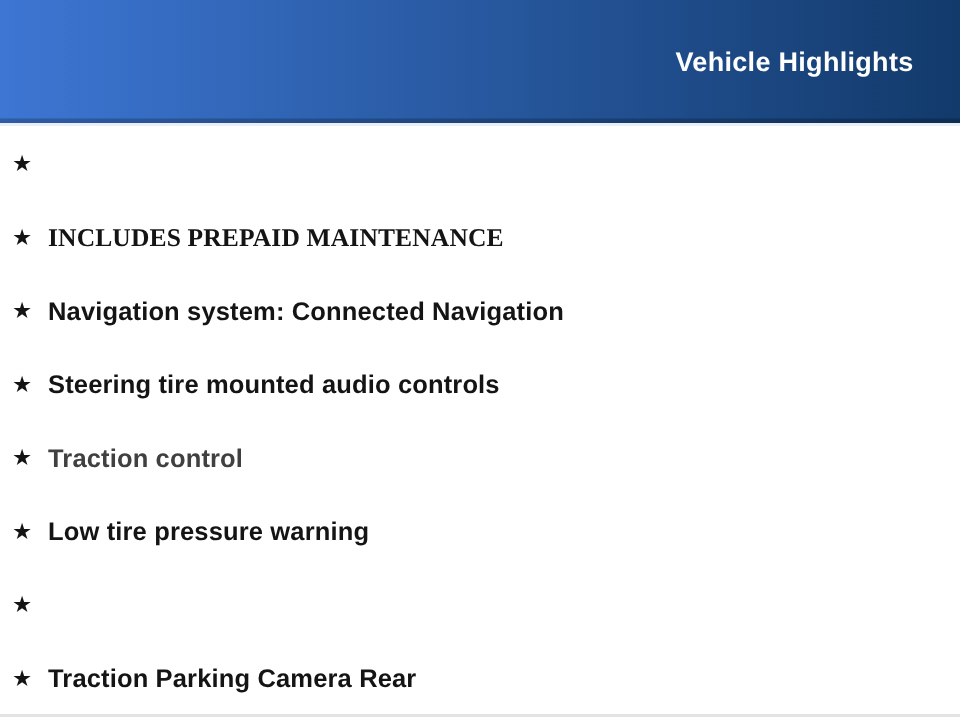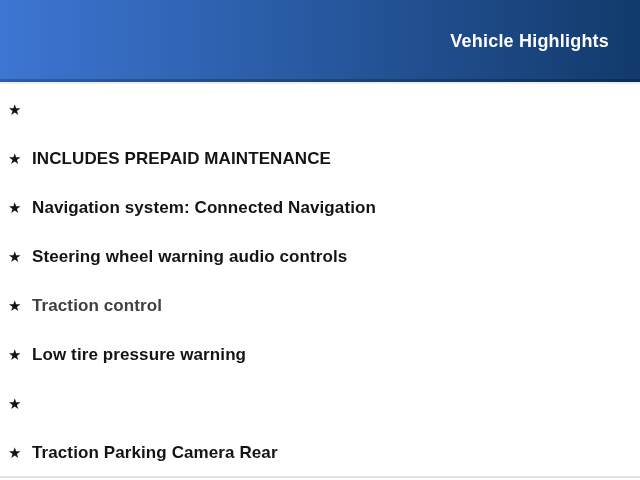--- a/index.html
+++ b/index.html
@@ -78,31 +78,31 @@
   <div class="header-underline"></div>
 
   <div class="list">
 
     <div class="row">
       <span class="star" style="color: rgb(20, 20, 20);">★</span>
     </div>
 
     <div class="row">
       <span class="star" style="color: rgb(20, 20, 20);">★</span>
-      <span class="label" style="color: rgb(20, 20, 20);">INCLUDES PREPAID MAINTENANCE</span>
+      <span class="label" style="color: rgb(20, 20, 20); font-family: Liberation Serif, serif;">INCLUDES PREPAID MAINTENANCE</span>
     </div>
 
     <div class="row">
       <span class="star" style="color: rgb(20, 20, 20);">★</span>
       <span class="label" style="color: rgb(20, 20, 20);">Navigation system: Connected Navigation</span>
     </div>
 
     <div class="row">
       <span class="star" style="color: rgb(20, 20, 20);">★</span>
-      <span class="label" style="color: rgb(20, 20, 20);">Steering wheel warning audio controls</span>
+      <span class="label" style="color: rgb(20, 20, 20);">Steering tire mounted audio controls</span>
     </div>
 
     <div class="row">
       <span class="star" style="color: rgb(20, 20, 20);">★</span>
       <span class="label" style="color: #404040;">Traction control</span>
     </div>
 
     <div class="row">
       <span class="star" style="color: rgb(20, 20, 20);">★</span>
       <span class="label" style="color: rgb(20, 20, 20);">Low tire pressure warning</span>

